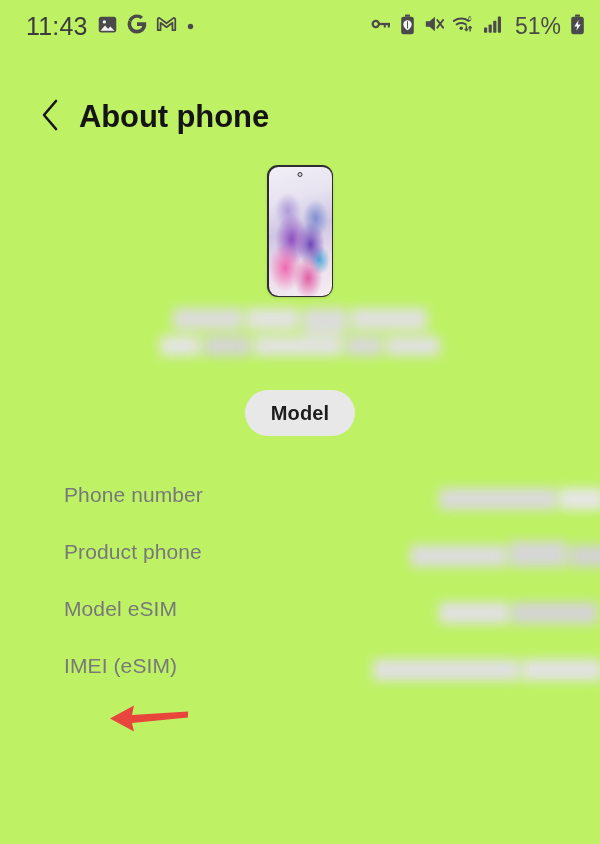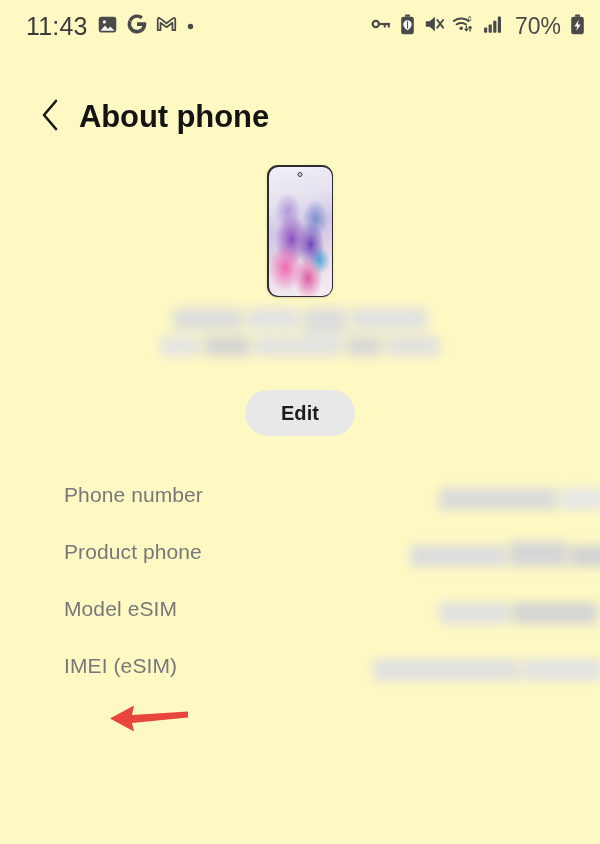--- a/index.html
+++ b/index.html
@@ -9,21 +9,21 @@
     height: 844px;
     background: #f4f4f4;
     font-family: "Liberation Sans", sans-serif;
     overflow: hidden;
   }
 
   #screen {
     position: relative;
     width: 600px;
     height: 844px;
-    background: #fef9c3;
+    background: #bef264;
   }
 
   
   .statusbar {
     position: absolute;
     top: 0; left: 0;
     width: 600px; height: 52px;
     display: flex;
     align-items: center;
     justify-content: space-between;
@@ -269,21 +269,21 @@
 
       <span class="sb-ico">
         <svg width="22" height="20" viewBox="0 0 22 20">
           <rect x="1" y="13.4" width="3.2" height="5.4" rx="0.8" fill="#4a4a4a"></rect>
           <rect x="5.6" y="10.4" width="3.2" height="8.4" rx="0.8" fill="#4a4a4a"></rect>
           <rect x="10.2" y="6.8" width="3.2" height="12" rx="0.8" fill="#4a4a4a"></rect>
           <rect x="14.8" y="2.6" width="3.2" height="16.2" rx="0.8" fill="#4a4a4a"></rect>
         </svg>
       </span>
 
-      <span class="sb-pct">70%</span>
+      <span class="sb-pct">51%</span>
 
       <span class="sb-ico">
         <svg width="17" height="21" viewBox="0 0 16 22">
           <rect x="5.4" y="0.6" width="5.2" height="2.4" rx="0.7" fill="#4a4a4a"></rect>
           <rect x="1.4" y="2.8" width="13.2" height="18.4" rx="2.4" fill="#4a4a4a"></rect>
           <path d="M9.2 6.4L4.6 13h3l-0.8 4.6L11.4 11h-3z" fill="#f4f4f4"></path>
         </svg>
       </span>
     </div>
   </div>
@@ -317,21 +317,21 @@
     <div class="devname-row">
       <span class="blk" style="width:40px;height:20px;background:#e4e4e4;"></span>
       <span class="blk" style="width:46px;height:20px;background:#d4d4d4;"></span>
       <span class="blk" style="width:88px;height:20px;background:#e2e2e2;"></span>
       <span class="blk" style="width:36px;height:20px;background:#d8d8d8;"></span>
       <span class="blk" style="width:54px;height:20px;background:#e0e0e0;"></span>
     </div>
   </div>
 
   <div class="edit-wrap">
-    <button class="edit-btn">Edit</button>
+    <button class="edit-btn">Model</button>
   </div>
 
   <div class="list">
 
     <div class="row">
       <span class="row-label">Phone number</span>
       <span class="row-value" style="right:18px;">
         <span class="blk" style="width:118px;background:#dadada;"></span>
         <span class="blk" style="width:44px;background:#e6e6e6;"></span>
       </span>

